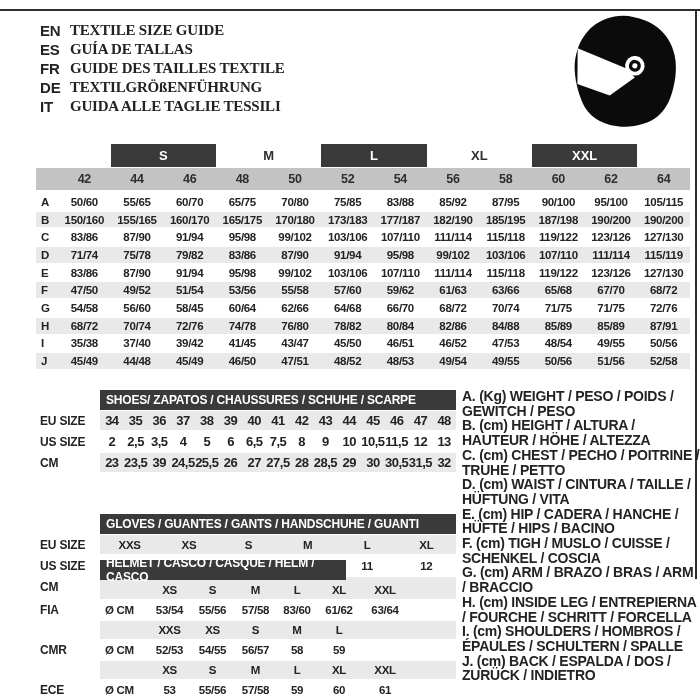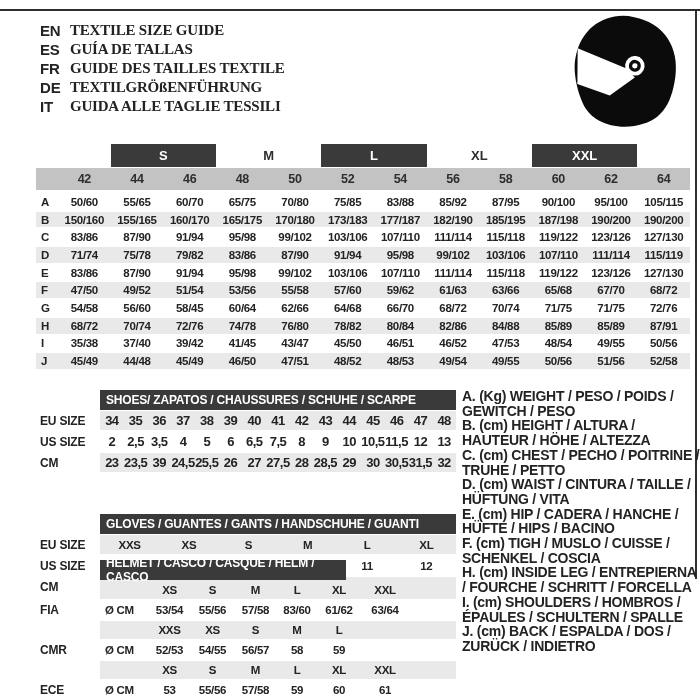--- a/index.html
+++ b/index.html
@@ -481,17 +481,18 @@
       </div>
   </section>
 
   <aside class="legend" id="legend">
       <div class="legend-item">A. (Kg) WEIGHT / PESO / POIDS / GEWITCH / PESO</div>
       <div class="legend-item">B. (cm) HEIGHT / ALTURA / HAUTEUR / HÖHE / ALTEZZA</div>
       <div class="legend-item">C. (cm) CHEST / PECHO / POITRINE / TRUHE / PETTO</div>
       <div class="legend-item">D. (cm) WAIST / CINTURA / TAILLE / HÜFTUNG / VITA</div>
       <div class="legend-item">E. (cm) HIP / CADERA / HANCHE / HÜFTE / HIPS / BACINO</div>
       <div class="legend-item">F. (cm) TIGH / MUSLO / CUISSE / SCHENKEL / COSCIA</div>
+      <div class="legend-item">G. (cm) ARM / BRAZO / BRAS / ARM / BRACCIO</div>
       <div class="legend-item">H. (cm) INSIDE LEG / ENTREPIERNA / FOURCHE / SCHRITT / FORCELLA</div>
       <div class="legend-item">I. (cm) SHOULDERS / HOMBROS / ÉPAULES / SCHULTERN / SPALLE</div>
       <div class="legend-item">J. (cm) BACK / ESPALDA / DOS / ZURÜCK / INDIETRO</div>
     </aside>
 </div>
 
 </body></html>

